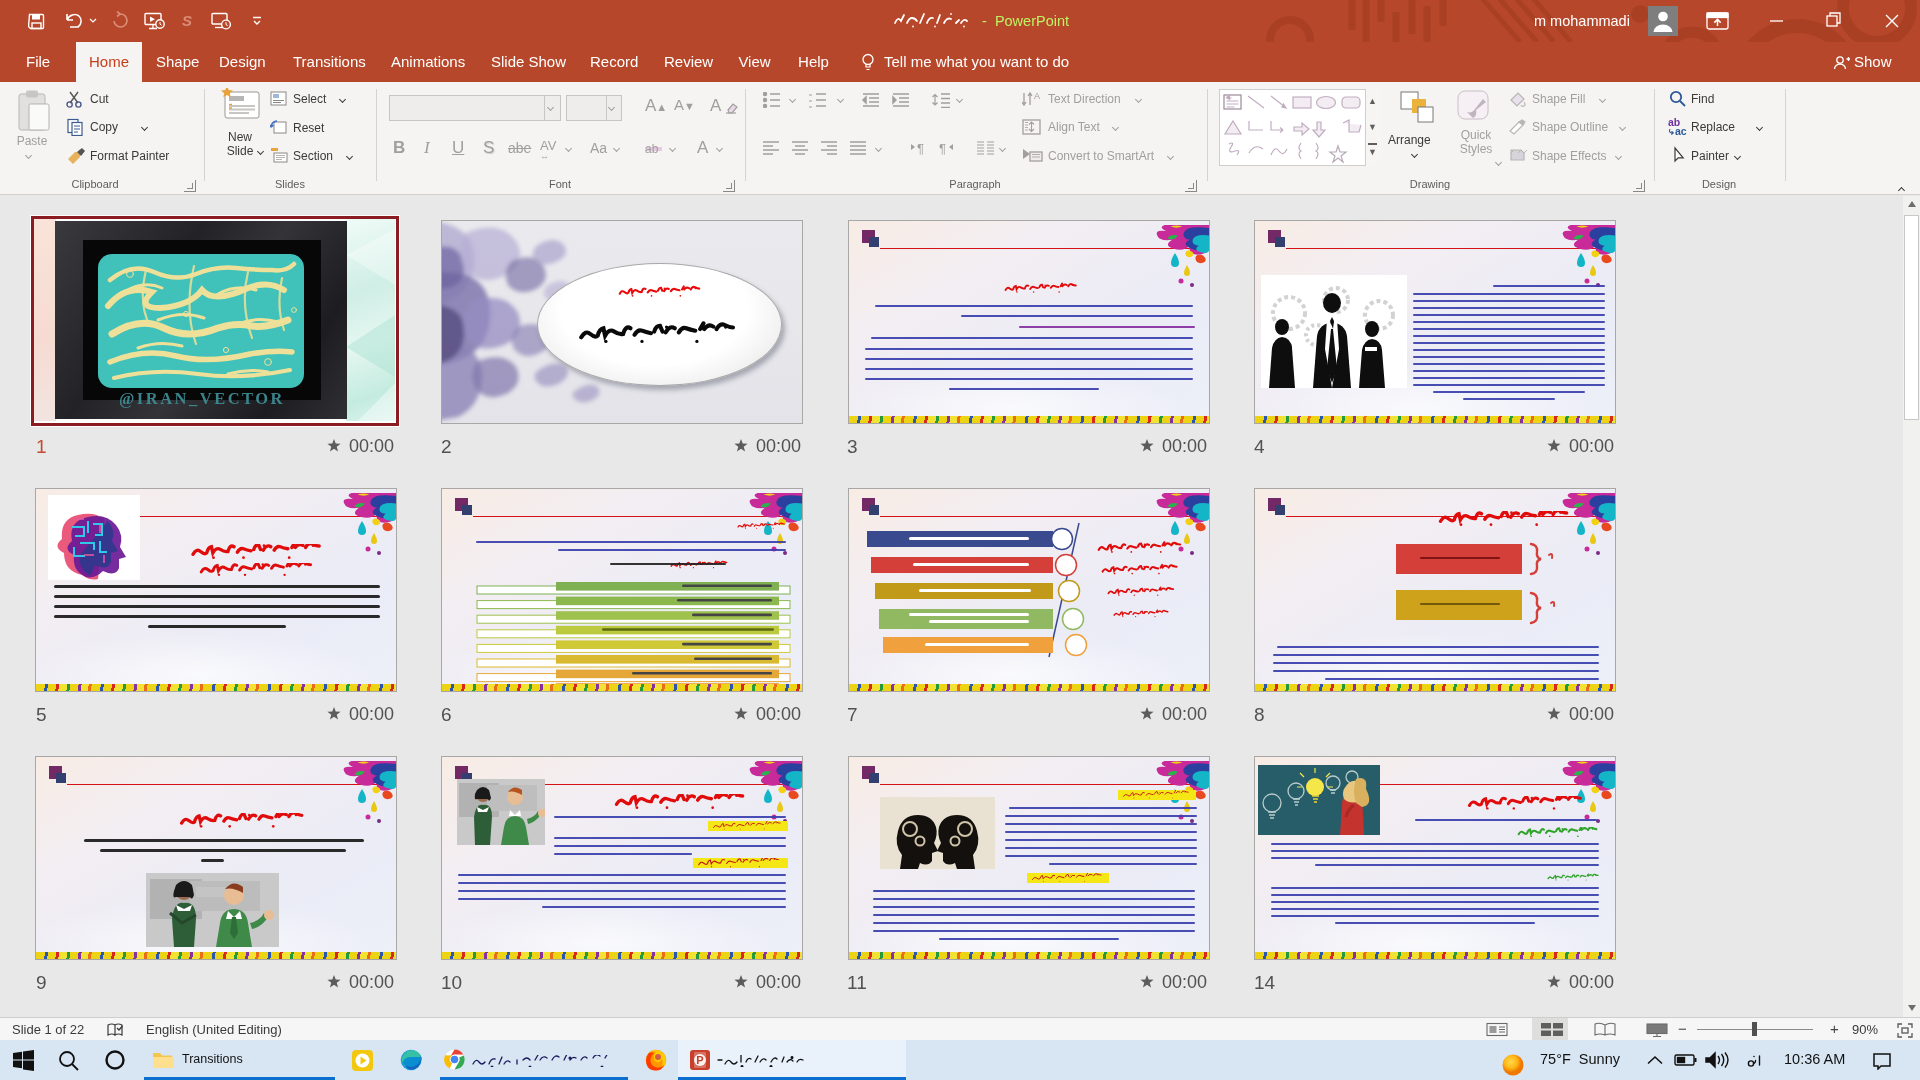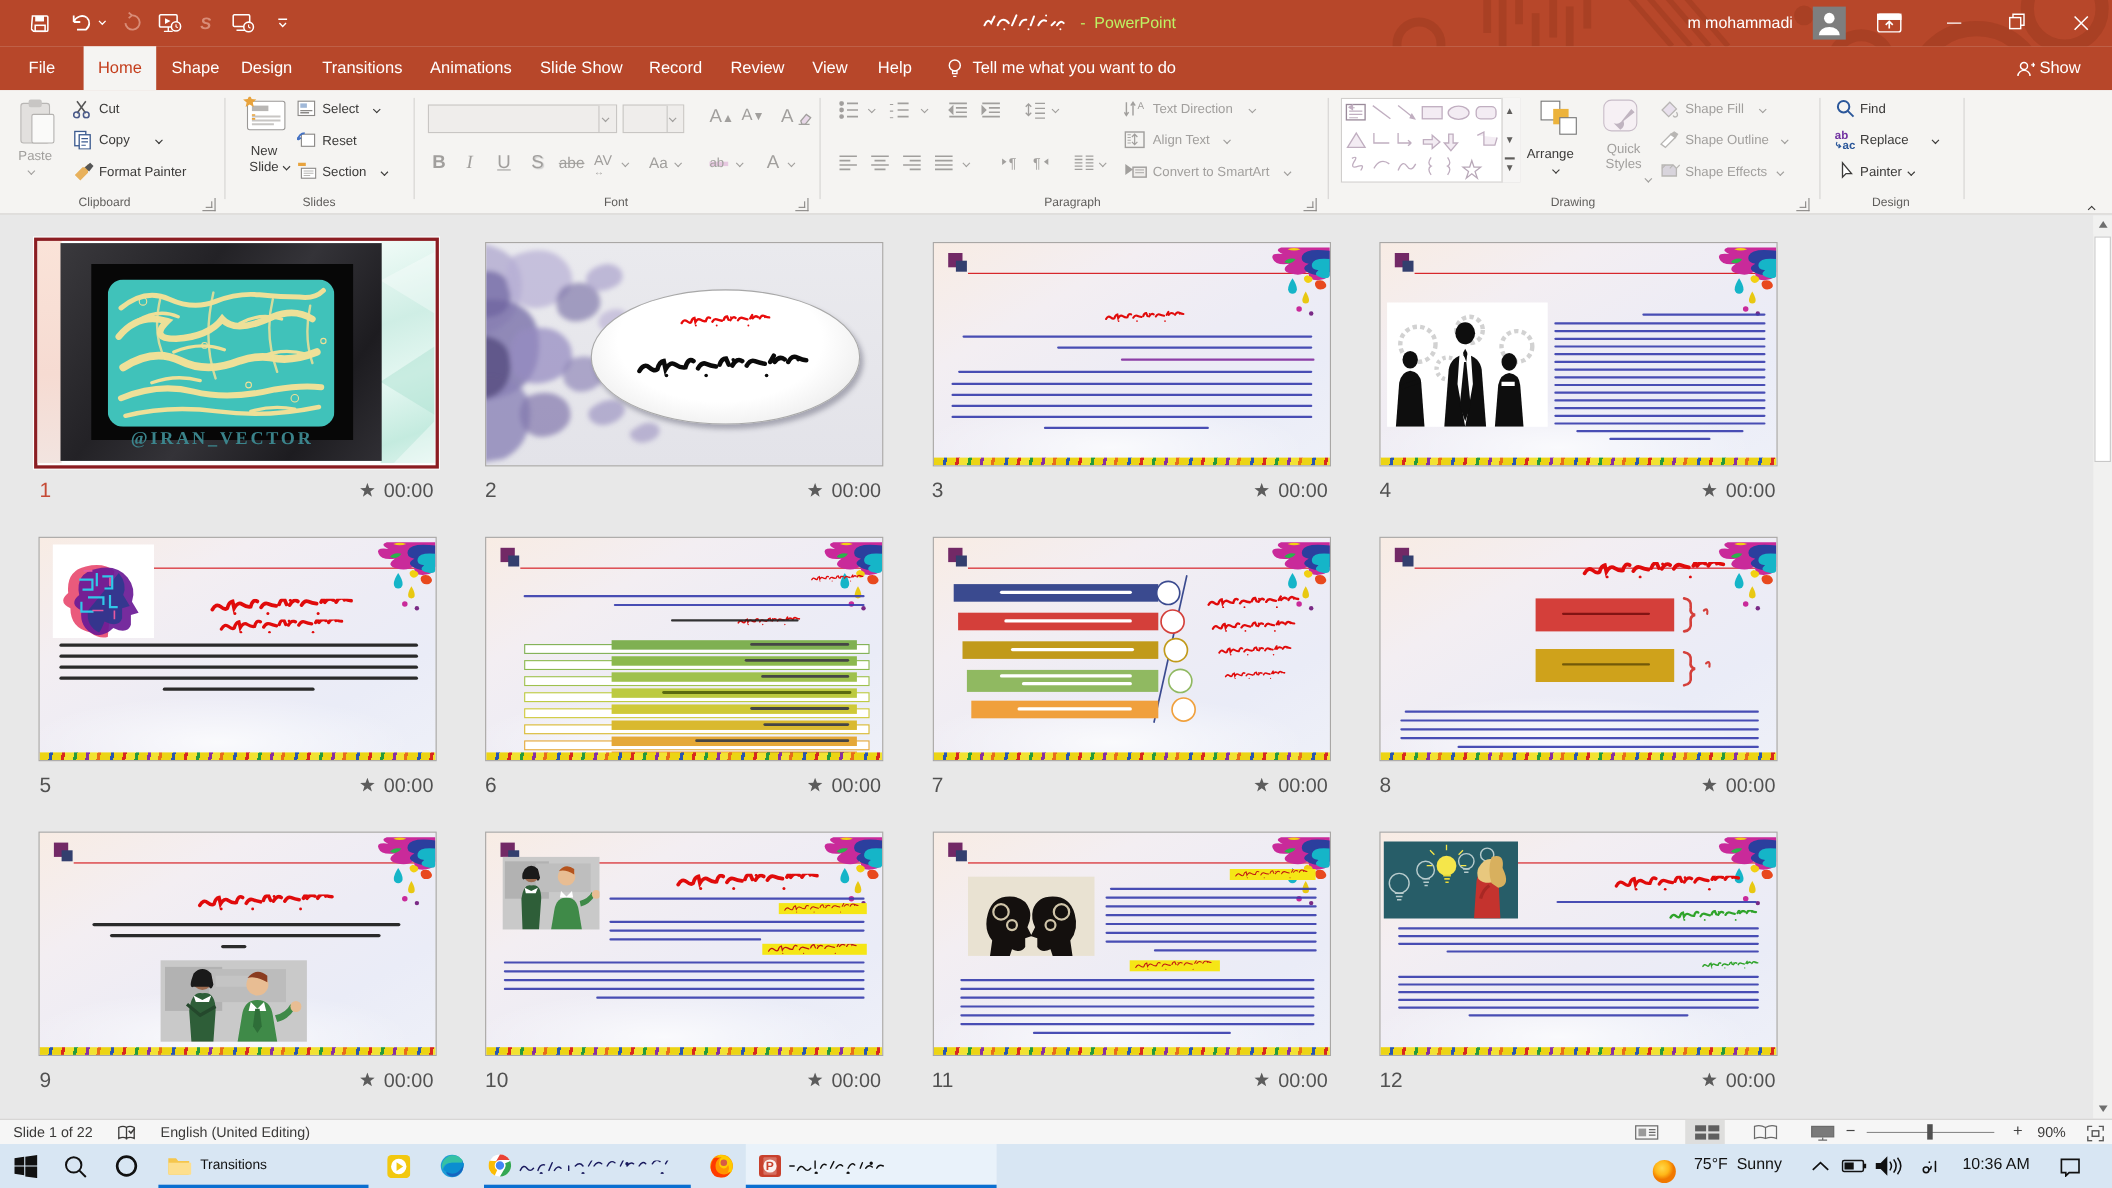--- a/index.html
+++ b/index.html
@@ -980,21 +980,21 @@
 <div class="slnum" style="left:441px;top:240px">2</div>
 <div class="slnum" style="left:847px;top:240px">3</div>
 <div class="slnum" style="left:1254px;top:240px">4</div>
 <div class="slnum" style="left:36px;top:508px">5</div>
 <div class="slnum" style="left:441px;top:508px">6</div>
 <div class="slnum" style="left:847px;top:508px">7</div>
 <div class="slnum" style="left:1254px;top:508px">8</div>
 <div class="slnum" style="left:36px;top:776px">9</div>
 <div class="slnum" style="left:441px;top:776px">10</div>
 <div class="slnum" style="left:847px;top:776px">11</div>
-<div class="slnum" style="left:1254px;top:776px">12</div>
+<div class="slnum" style="left:1254px;top:776px">14</div>
 <div class="sltime" style="left:36px;top:240px;width:358px"><svg width="14" height="13" style="margin-right:8px">
         <path d="M7 0 l1.7 4.6 4.9.2-3.9 3 1.4 4.7-4.1-2.8-4.1 2.8 1.4-4.7-3.9-3 4.9-.2z" fill="#5c5c5c"></path>
       </svg>00:00</div>
 <div class="sltime" style="left:443px;top:240px;width:358px"><svg width="14" height="13" style="margin-right:8px">
         <path d="M7 0 l1.7 4.6 4.9.2-3.9 3 1.4 4.7-4.1-2.8-4.1 2.8 1.4-4.7-3.9-3 4.9-.2z" fill="#5c5c5c"></path>
       </svg>00:00</div>
 <div class="sltime" style="left:849px;top:240px;width:358px"><svg width="14" height="13" style="margin-right:8px">
         <path d="M7 0 l1.7 4.6 4.9.2-3.9 3 1.4 4.7-4.1-2.8-4.1 2.8 1.4-4.7-3.9-3 4.9-.2z" fill="#5c5c5c"></path>
       </svg>00:00</div>
 <div class="sltime" style="left:1256px;top:240px;width:358px"><svg width="14" height="13" style="margin-right:8px">

